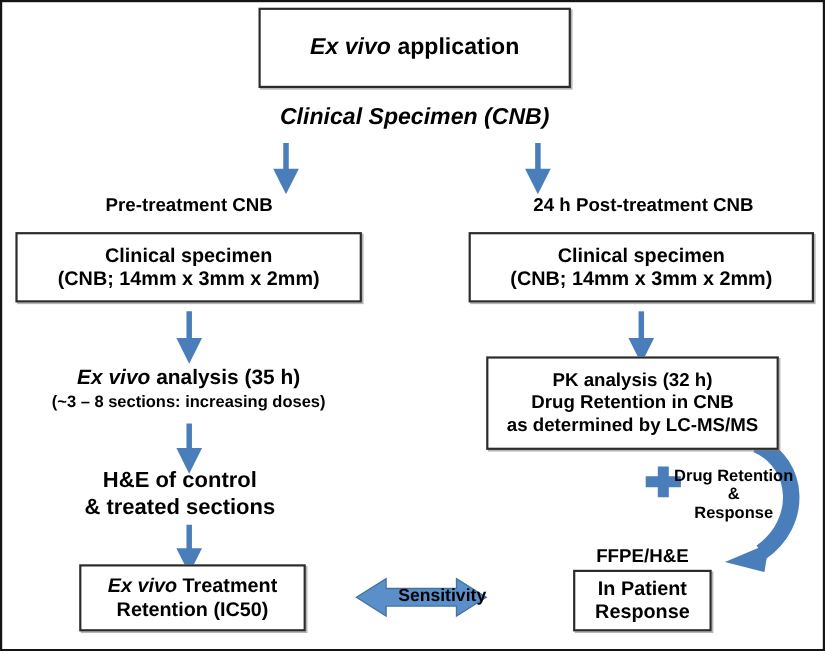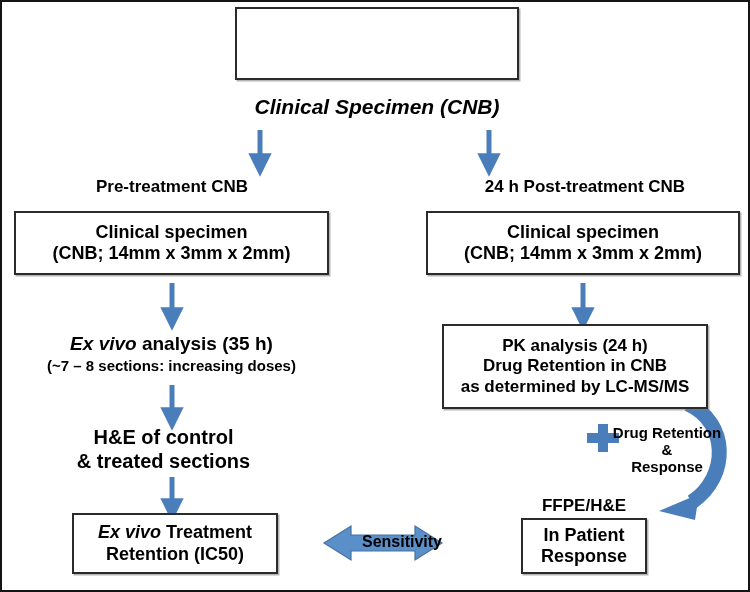--- a/index.html
+++ b/index.html
@@ -113,49 +113,50 @@
     </g>
 
     <g>
       <path d="M 585 431 L 596 431 L 596 422 L 606 422 L 606 431
                L 617 431 L 617 441 L 606 441 L 606 450 L 596 450
                L 596 441 L 585 441 z" fill="#4a7ebb"></path>
     </g>
   </svg>
 
   <div class="node boxed" style="left:233px; top:5px; width:284px; height:73px; font-size:21px;">
+    <span class="ln"><i class="it">Ex vivo</i><span> application</span></span>
   </div>
 
   <div class="node plain it" style="left:215px; top:90px; width:320px; height:30px; font-size:21px;">Clinical Specimen (CNB)</div>
 
   <div class="node plain" style="left:60px; top:172px; width:220px; height:26px; font-size:17px;">Pre-treatment CNB</div>
   <div class="node plain" style="left:452px; top:172px; width:262px; height:26px; font-size:17px;">24 h Post-treatment CNB</div>
 
   <div class="node boxed" style="left:12px; top:209px; width:315px; height:64px; font-size:18px;">
     <span class="ln">Clinical specimen</span>
     <span class="ln">(CNB; 14mm x 3mm x 2mm)</span>
   </div>
 
   <div class="node boxed" style="left:424px; top:209px; width:314px; height:64px; font-size:18px;">
     <span class="ln">Clinical specimen</span>
     <span class="ln">(CNB; 14mm x 3mm x 2mm)</span>
   </div>
 
   <div class="node plain" style="left:12px; top:322px; width:315px; height:60px;">
     <span class="ln" style="font-size:19px;"><i class="it">Ex vivo</i><span> analysis (35 h)</span></span>
-    <span class="ln" style="font-size:15px; margin-top:2px;">(~7 – 8  sections: increasing doses)</span>
+    <span class="ln" style="font-size:15px; margin-top:2px;">(~3 – 8  sections: increasing doses)</span>
   </div>
 
   <div class="node plain" style="left:4px; top:420px; width:315px; height:56px; font-size:20px;">
     <span class="ln">H&amp;E of control</span>
     <span class="ln">&amp; treated sections</span>
   </div>
 
   <div class="node boxed" style="left:440px; top:322px; width:266px; height:85px; font-size:17px;">
-    <span class="ln">PK analysis (24 h)</span>
+    <span class="ln">PK analysis (32 h)</span>
     <span class="ln">Drug Retention in CNB</span>
     <span class="ln">as determined by LC-MS/MS</span>
   </div>
 
   <div class="plus-lbl" style="left:600px; top:423px; width:130px; font-size:15px;">
     <span class="ln">Drug Retention</span>
     <span class="ln">&amp;</span>
     <span class="ln">Response</span>
   </div>
 

